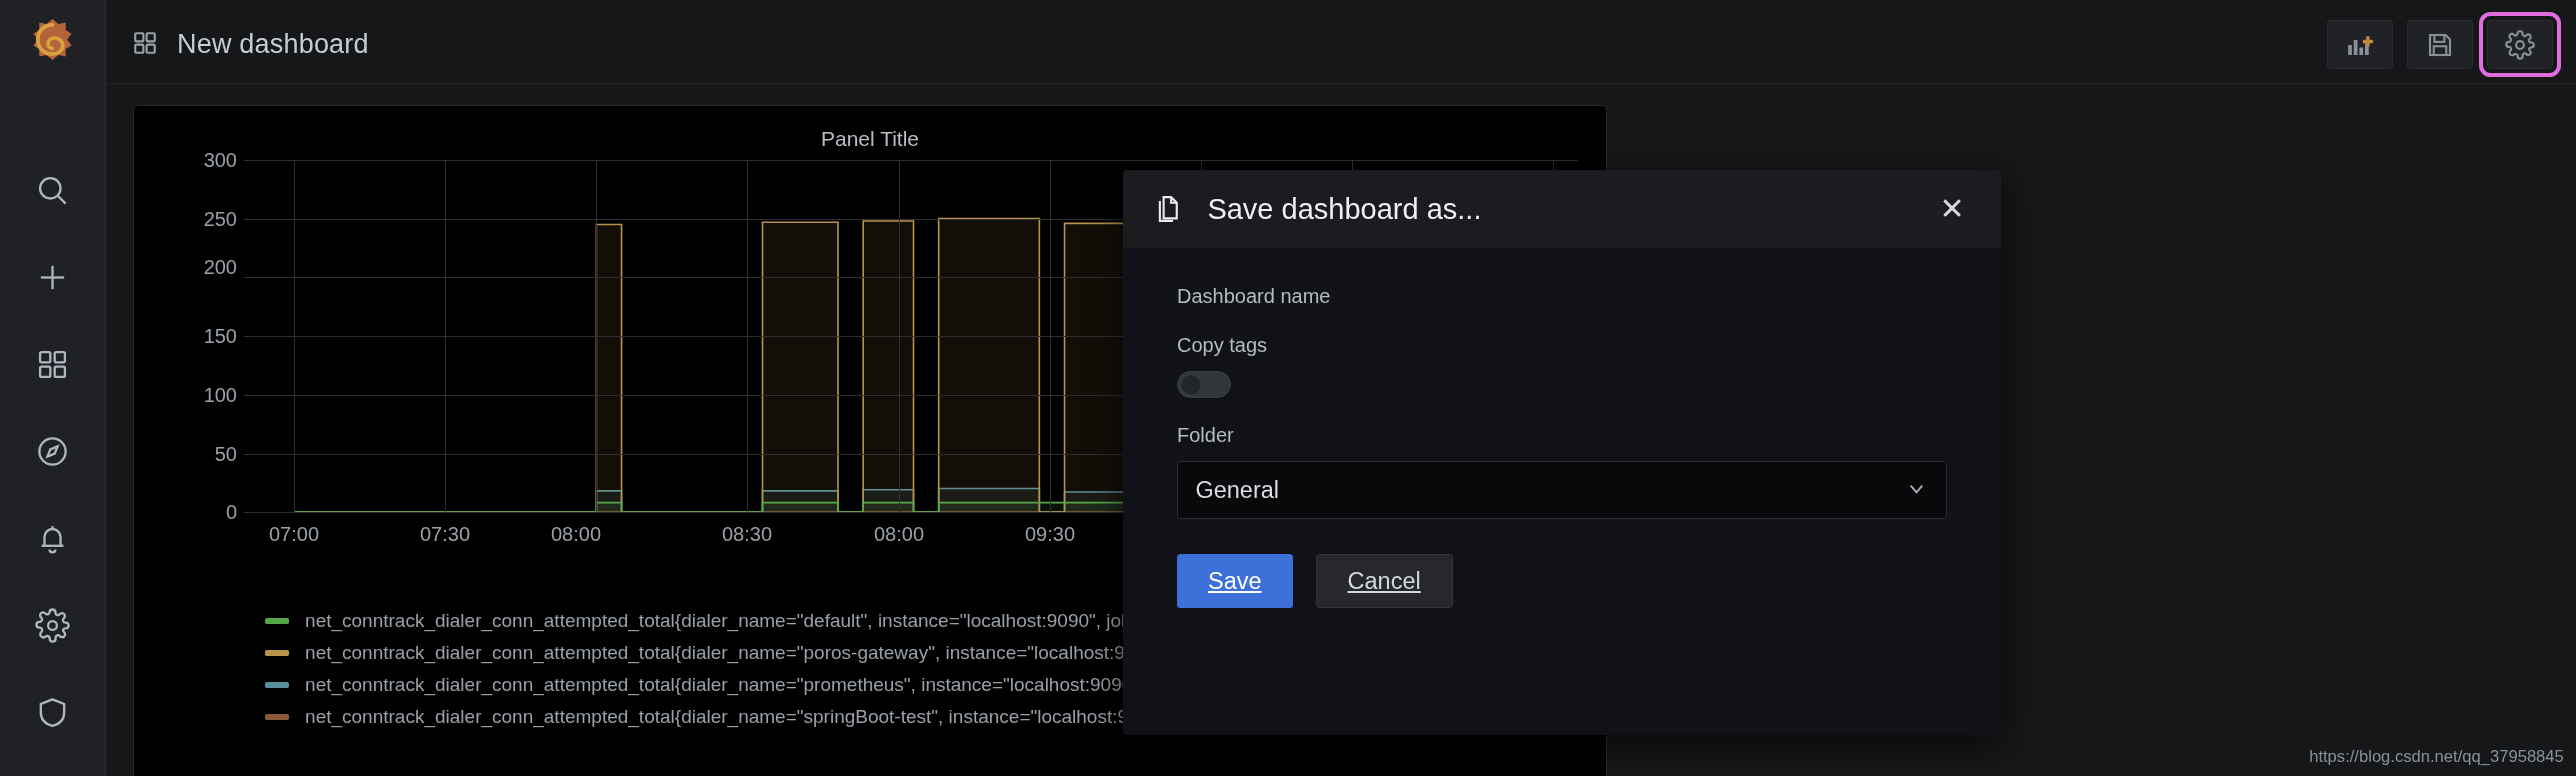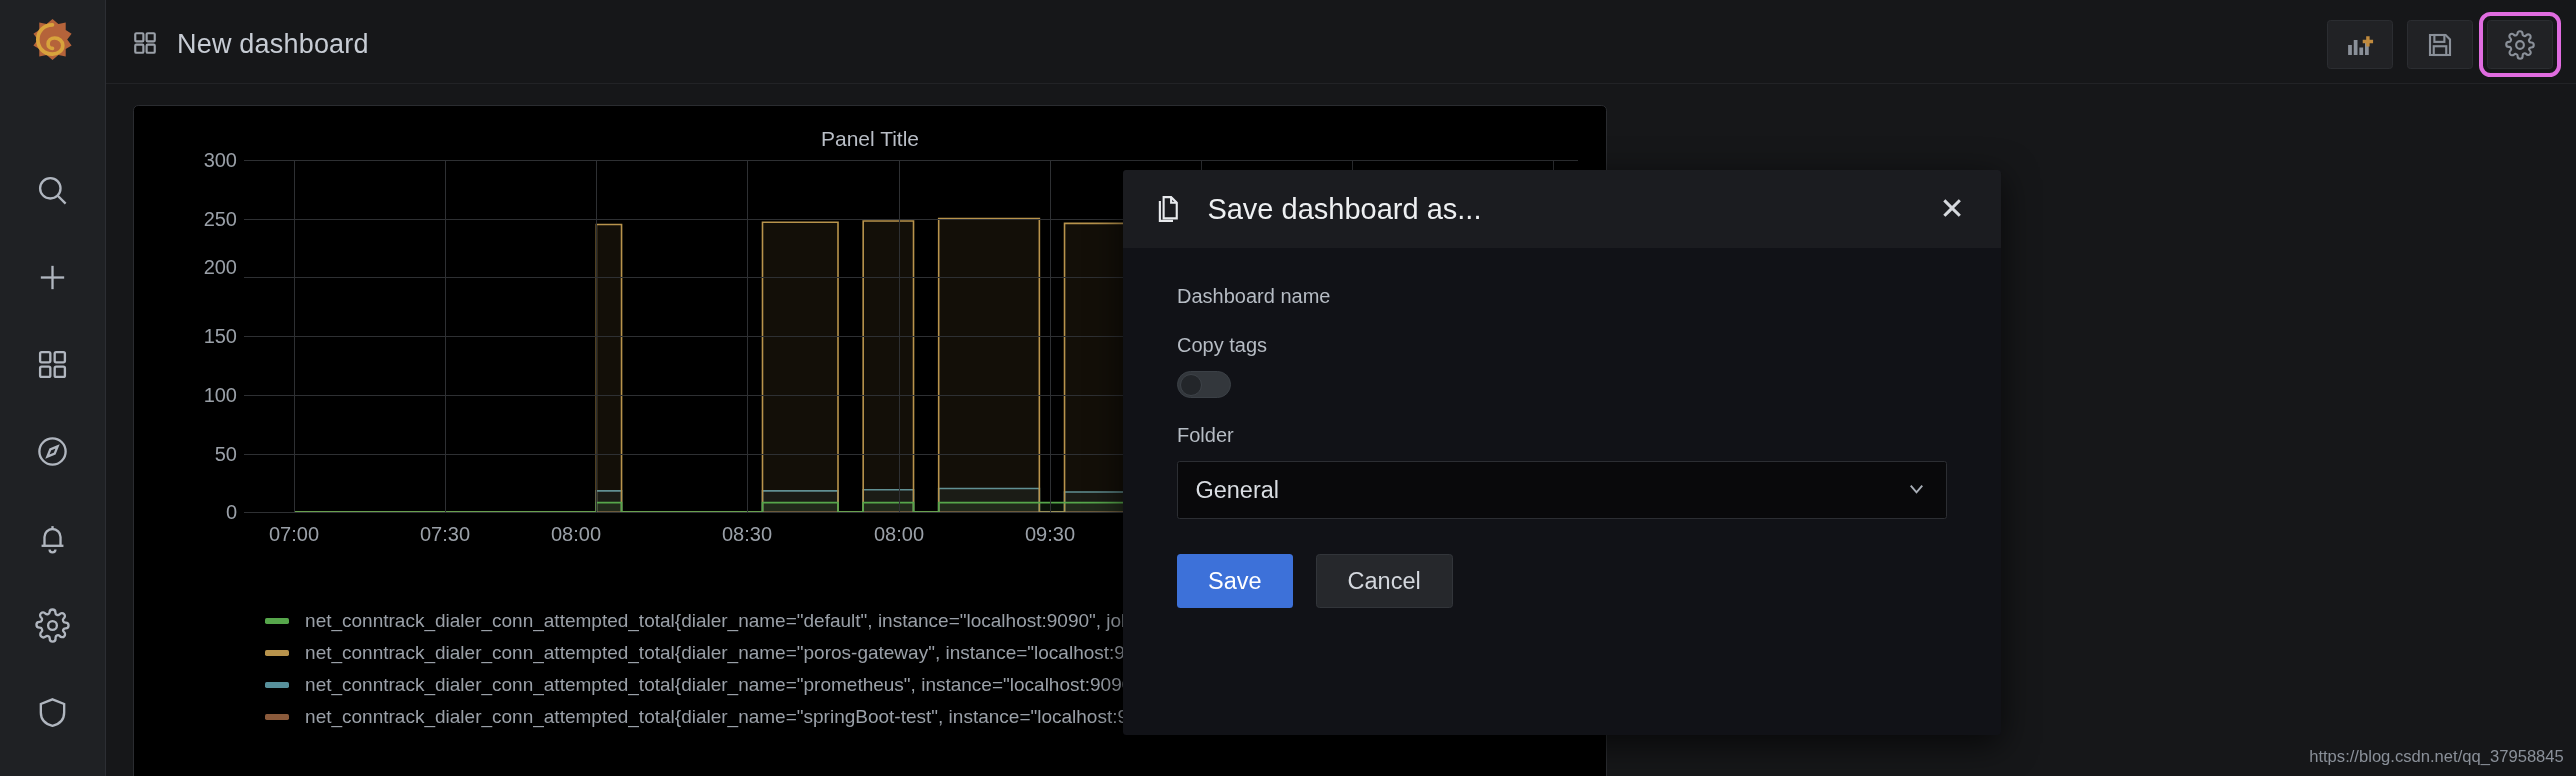--- a/index.html
+++ b/index.html
@@ -111,21 +111,21 @@
     border: 0.9px solid #3b4046; position: relative; cursor: pointer;
   }
   .toggle .knob {
     position: absolute; left: 1.7px; top: 1.7px; width: 22px; height: 22px;
     border-radius: 50%; background: #23262a; border: 0.9px solid #3d4248;
   }
   .modal-actions { display: flex; gap: 23px; margin-top: 35px; }
   .btn {
     height: 54px; padding: 0 31px; border-radius: 3.5px; font-size: 23.5px;
     display: flex; align-items: center; justify-content: center; cursor: pointer;
-    font-family: "Liberation Sans", sans-serif; border: none;
+    font-family: "Liberation Sans", sans-serif; border: none; text-decoration: underline;
   }
   .btn-primary { background: #3d71d9; color: #ffffff; }
   .btn-secondary { background: #26282c; color: #d4d8de; border: 0.9px solid #32353a; }
 
   .watermark {
     position: absolute; right: 12.2px; bottom: 8.7px;
     font-size: 16.6px; color: #8a9099; z-index: 30;
   }
 </style>
 </head>

